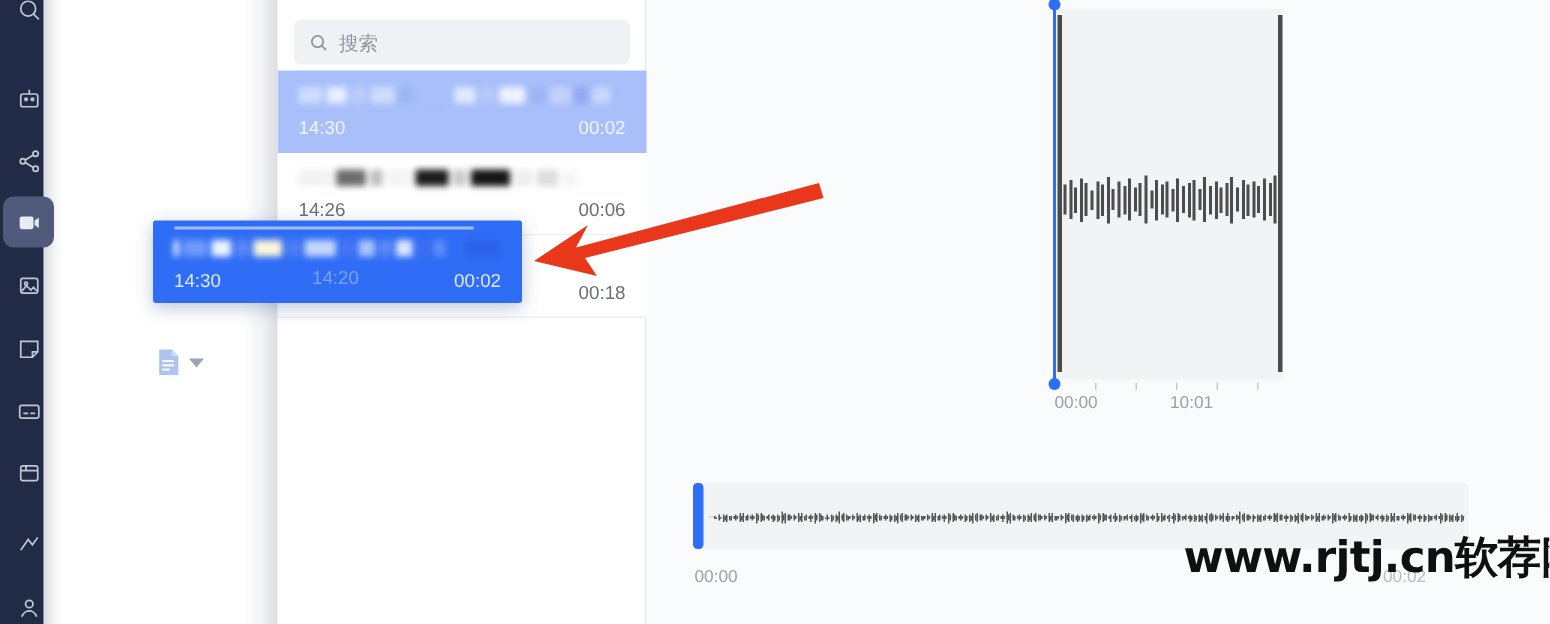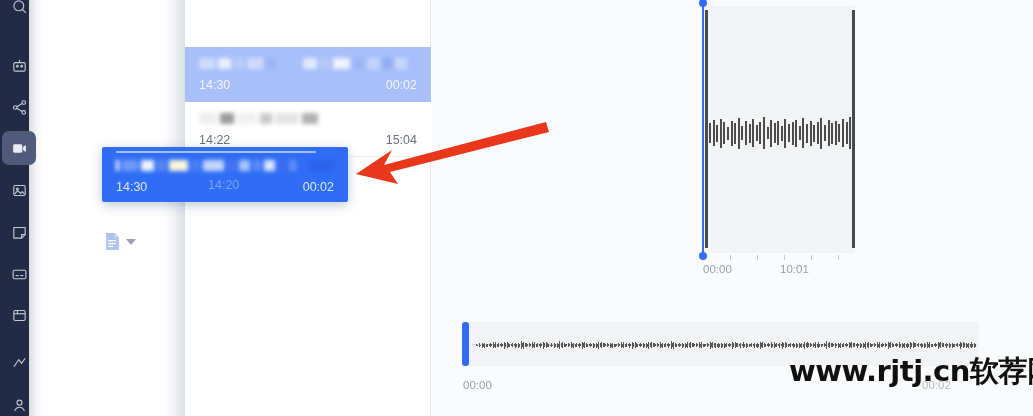--- a/index.html
+++ b/index.html
@@ -335,20 +335,27 @@
       <path d="M3 1 h12 l6 6 v18 H3 z" fill="#aec4ec"></path>
       <path d="M15 1 v6 h6 z" fill="#cddbf4"></path>
       <rect x="6" y="11" width="11" height="1.8" fill="#ffffff"></rect>
       <rect x="6" y="15" width="11" height="1.8" fill="#ffffff"></rect>
       <rect x="6" y="19" width="7" height="1.8" fill="#ffffff"></rect>
     </svg>
     <span class="doc-chevron"></span>
   </div>
 
   <div class="listpanel">
+    <div class="searchbar">
+      <svg width="13" height="13" viewBox="0 0 24 24" fill="none" stroke="#90949e" stroke-width="2.2">
+        <circle cx="10.5" cy="10.5" r="7"></circle>
+          <line x1="15.6" y1="15.6" x2="21" y2="21"></line>
+      </svg>
+      <span class="ph">搜索</span>
+    </div>
 
     <div class="rows">
 
       <div class="row selected">
         <div class="blurline">
           <i style="width:16px;background:#cfdcfb"></i>
           <i style="width:13px;background:#e8f0ff"></i>
           <i style="width:10px;background:#bacdf8"></i>
           <i style="width:16px;background:#cfdcfb"></i>
           <i style="width:9px;background:#9cb5f2"></i>
@@ -360,33 +367,51 @@
           <i style="width:13px;background:#c3d3fa"></i>
           <i style="width:9px;background:#8fa9ef"></i>
           <i style="width:12px;background:#c9d7fb"></i>
         </div>
         <div class="meta">
           <span>14:30</span>
           <span>00:02</span>
         </div>
       </div>
 
+      <div class="row">
+        <div class="blurline">
+          <i style="width:22px;background:#f2f2f2"></i>
+          <i style="width:20px;background:#6c6c6c"></i>
+          <i style="width:8px;background:#bdbdbd"></i>
+          <i style="width:16px;background:#f4f4f4"></i>
+          <i style="width:22px;background:#1c1c1c"></i>
+          <i style="width:9px;background:#c9c9c9"></i>
+          <i style="width:26px;background:#141414"></i>
+          <i style="width:12px;background:#ededed"></i>
+          <i style="width:14px;background:#dddddd"></i>
+          <i style="width:10px;background:#f6f6f6"></i>
+        </div>
+        <div class="meta">
+          <span>14:26</span>
+          <span>00:06</span>
+        </div>
+      </div>
 
       <div class="row">
         <div class="blurline">
           <i style="width:18px;background:#eeeeee"></i>
           <i style="width:14px;background:#9a9a9a"></i>
           <i style="width:20px;background:#f0f0f0"></i>
           <i style="width:12px;background:#cacaca"></i>
           <i style="width:24px;background:#e4e4e4"></i>
           <i style="width:16px;background:#b0b0b0"></i>
         </div>
         <div class="meta">
           <span>14:22</span>
-          <span>15:04</span>
+          <span>00:18</span>
         </div>
       </div>
     </div>
   </div>
 
   <div class="drag-ghost">
     <div class="topline"></div>
     <div class="blurline">
       <i style="width:4px;background:#ffffff"></i>
       <i style="width:19px;background:#6f9bf8"></i>

